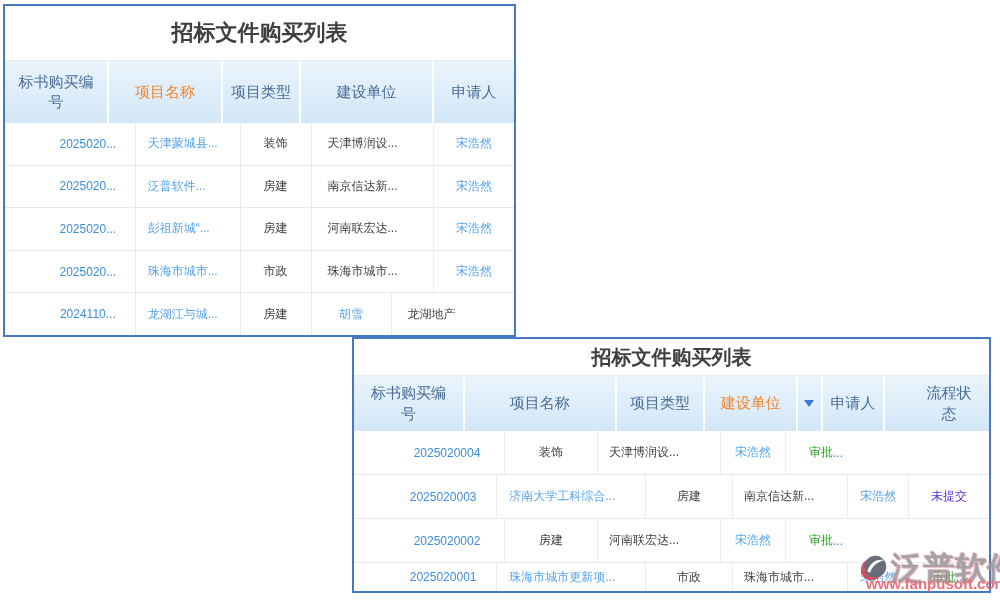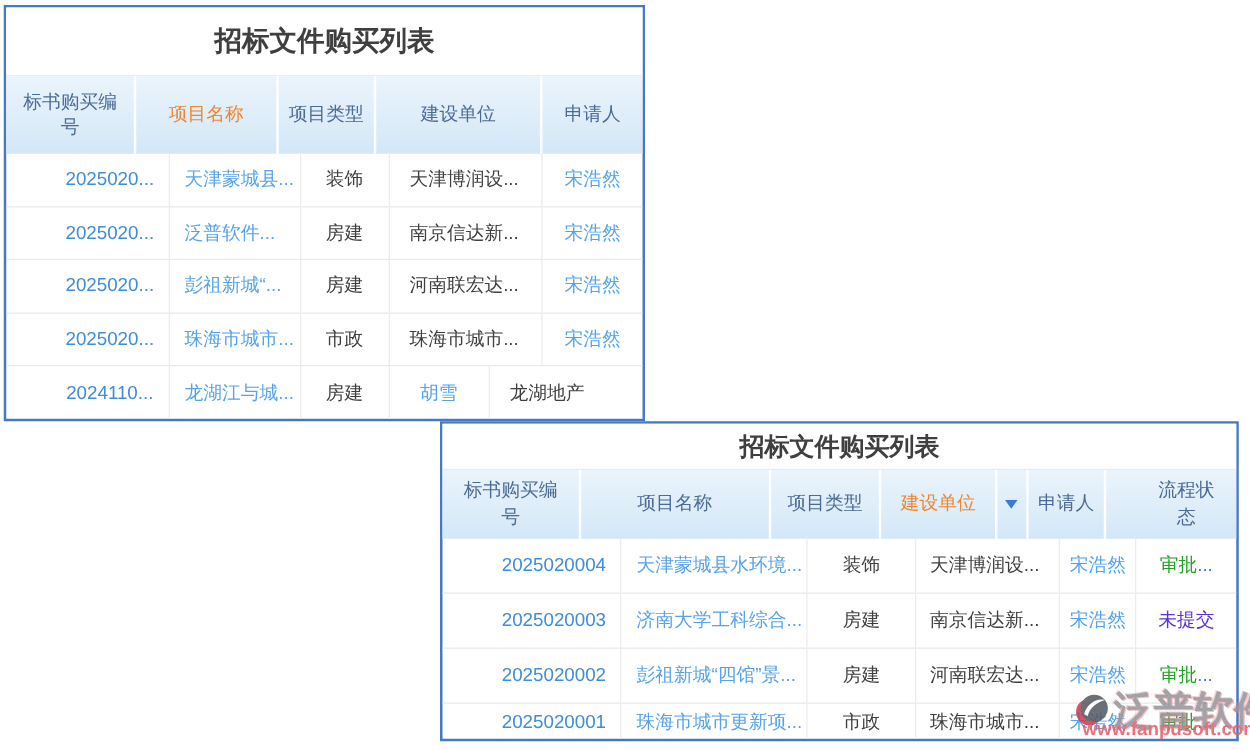--- a/index.html
+++ b/index.html
@@ -15,21 +15,21 @@
   #card2 .titlebar{height:36px;font-size:20px;}
   .hrow{display:flex;background:linear-gradient(#eaf4fc,#d3e7f7);color:#4a6b96;
         font-size:15px;flex:0 0 auto;}
   #card1 .hrow{height:62px;}
   #card2 .hrow{height:55px;}
   .hcell{display:flex;align-items:center;justify-content:center;text-align:center;
          border-right:2px solid rgba(255,255,255,.92);box-sizing:border-box;line-height:1.35;}
   .hcell:last-child{border-right:none;}
   .orange{color:#f0862e;}
   .body{flex:1;display:flex;flex-direction:column;}
-  .row{display:flex;border-top:1px solid #e9e9e9;font-size:15px;color:#3f3f3f;padding-left:36px;}
+  .row{display:flex;border-top:1px solid #e9e9e9;font-size:12px;color:#3f3f3f;padding-left:36px;}
   #card1 .row{flex:1;}
   #card2 .row.h43{height:43px;flex:0 0 auto;}
   #card2 .row.grow{flex:1;}
   .cell{display:flex;align-items:center;justify-content:center;border-right:1px solid #ececec;
         box-sizing:border-box;overflow:hidden;white-space:nowrap;}
   .cell:last-child{border-right:none;}
   .cell.left{justify-content:flex-start;}
   
   .c1{width:104px;}.c2{width:114px;}.c3{width:78px;}.c4{width:133px;}.c5{width:80px;flex:0 0 auto;}
   .cell.c2{padding-left:12px;}.cell.c4{padding-left:16px;}
@@ -159,23 +159,20 @@
         </span>
     </div>
     <div class="hcell d5">申请人</div>
     <div class="hcell d6">流程状态</div>
   </div>
   <div class="body">
     <div class="row h43" style="border-top:none;">
       <div class="cell d1">
           <span class="num">2025020004</span>
         </div>
-      <div class="cell d2 left">
-          <span class="pname">天津蒙城县水环境...</span>
-        </div>
       <div class="cell d3">装饰</div>
       <div class="cell d4 left">天津博润设...</div>
       <div class="cell d5">
           <span class="appl">宋浩然</span>
         </div>
       <div class="cell d6">
           <span class="stat-g">审批</span>
           <span class="dots">...</span>
         </div>
     </div>
@@ -192,23 +189,20 @@
           <span class="appl">宋浩然</span>
         </div>
       <div class="cell d6">
           <span class="stat-p">未提交</span>
           <span class="dots"></span>
         </div>
     </div>
     <div class="row h43">
       <div class="cell d1">
           <span class="num">2025020002</span>
-        </div>
-      <div class="cell d2 left">
-          <span class="pname">彭祖新城“四馆”景...</span>
         </div>
       <div class="cell d3">房建</div>
       <div class="cell d4 left">河南联宏达...</div>
       <div class="cell d5">
           <span class="appl">宋浩然</span>
         </div>
       <div class="cell d6">
           <span class="stat-g">审批</span>
           <span class="dots">...</span>
         </div>

